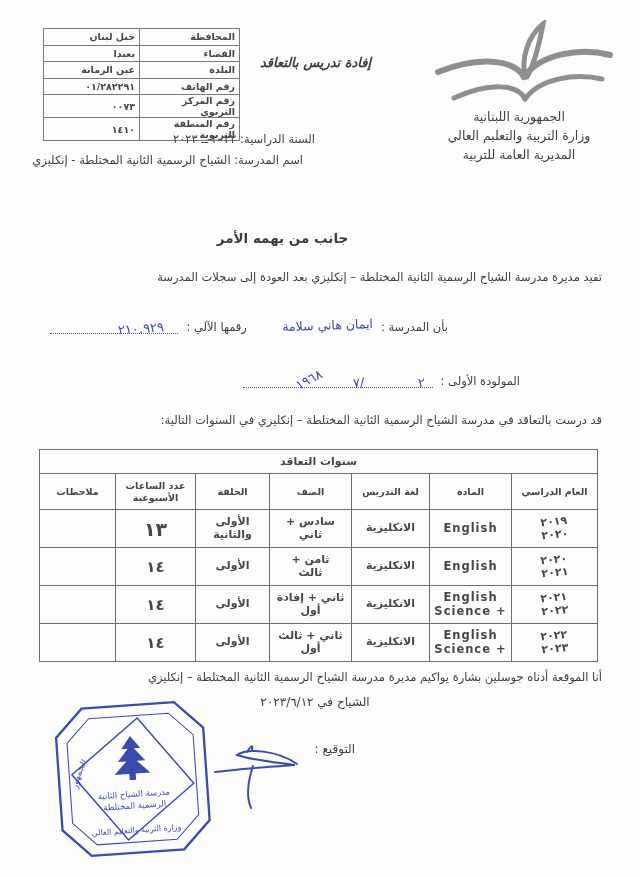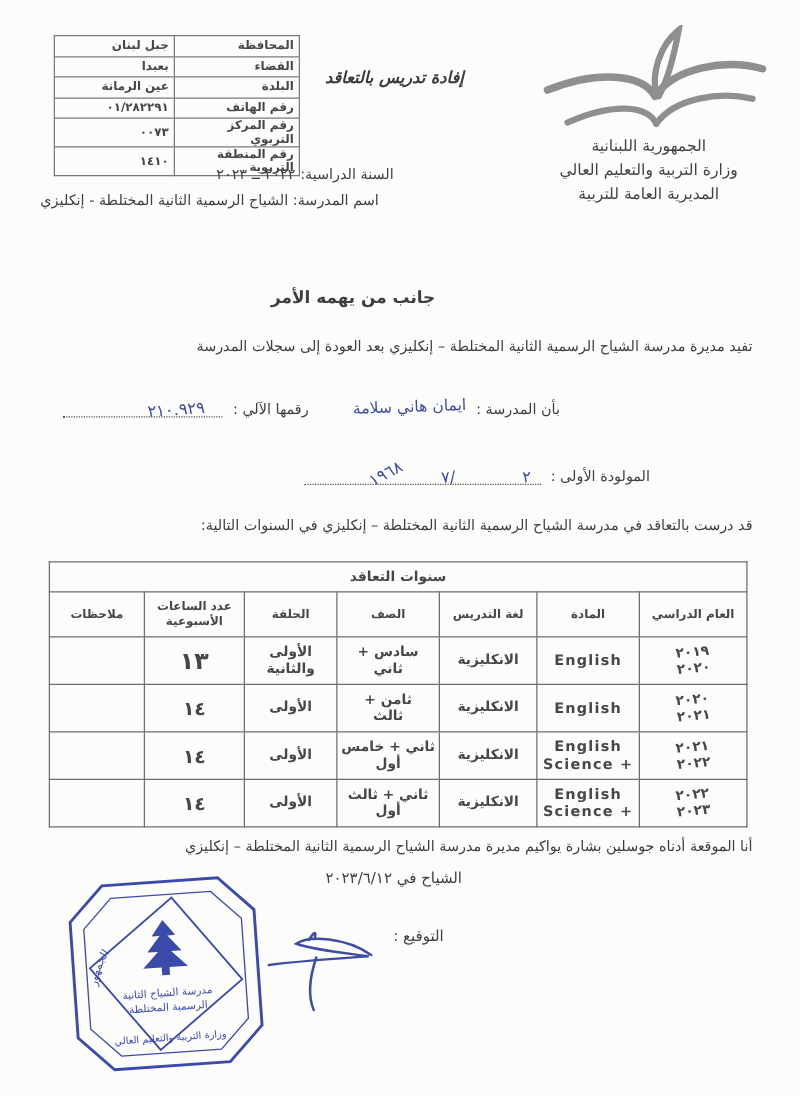--- a/index.html
+++ b/index.html
@@ -194,21 +194,21 @@
         <td class="cell-hand">الأولى</td>
         <td class="hours">١٤</td>
         <td></td>
       </tr>
       <tr class="drow">
         <td class="cell-hand"><span class="rot" style="white-space:pre-line">٢٠٢١
 ٢٠٢٢</span></td>
         <td class="cell-hand eng">English
 + Science</td>
         <td class="cell-hand">الانكليزية</td>
-        <td class="cell-hand">ثاني + خامس
+        <td class="cell-hand">ثاني + إفادة
 أول</td>
         <td class="cell-hand">الأولى</td>
         <td class="hours">١٤</td>
         <td></td>
       </tr>
       <tr class="drow">
         <td class="cell-hand"><span class="rot" style="white-space:pre-line">٢٠٢٢
 ٢٠٢٣</span></td>
         <td class="cell-hand eng">English
 + Science</td>

